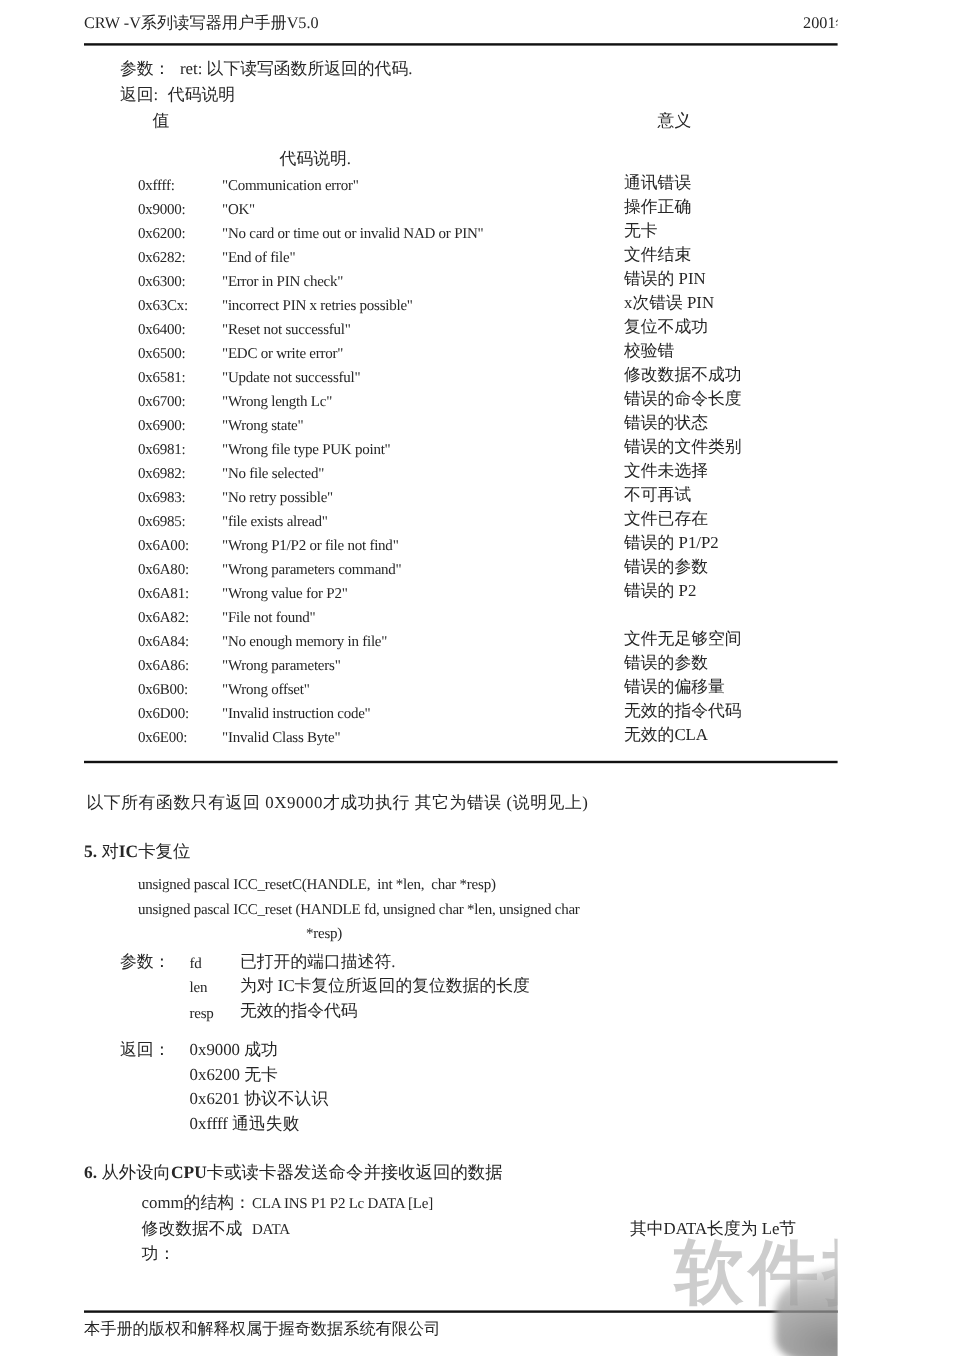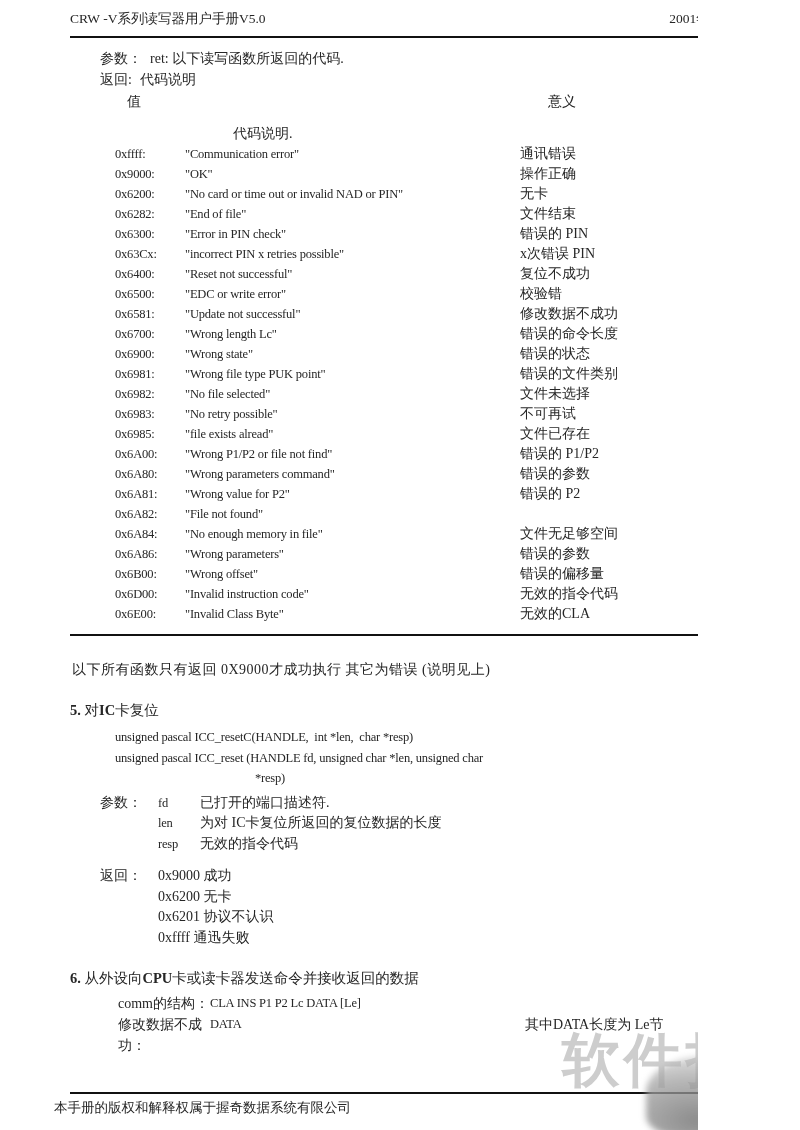--- a/index.html
+++ b/index.html
@@ -60,21 +60,21 @@
   .ret-row{display:flex;line-height:20.5px;}
   .ret-row .kv-label{width:58px;margin-left:30px;flex:none;}
 
   #sec6-lines{margin-top:4px;}
   .struct-row{display:grid;grid-template-columns:92px 315px 1fr;padding-left:48px;line-height:21px;}
   .struct-row .s-val{white-space:nowrap;}
   .struct-row .s-note{white-space:nowrap;}
 
   
   #footer-rule{position:absolute;left:70px;top:1092px;width:655px;height:2px;background:#111;}
-  #footer-text{position:absolute;left:54px;top:1099px;font-size:13.5px;}
+  #footer-text{position:absolute;left:70px;top:1099px;font-size:13.5px;}
 
   
   #watermark{
     position:absolute;left:562px;top:1022px;z-index:5;
     font-size:58px;font-weight:bold;letter-spacing:4px;
     color:rgba(130,130,130,0.40);
     white-space:nowrap;
   }
   #smudge{
     position:absolute;left:646px;top:1056px;width:170px;height:80px;z-index:6;

